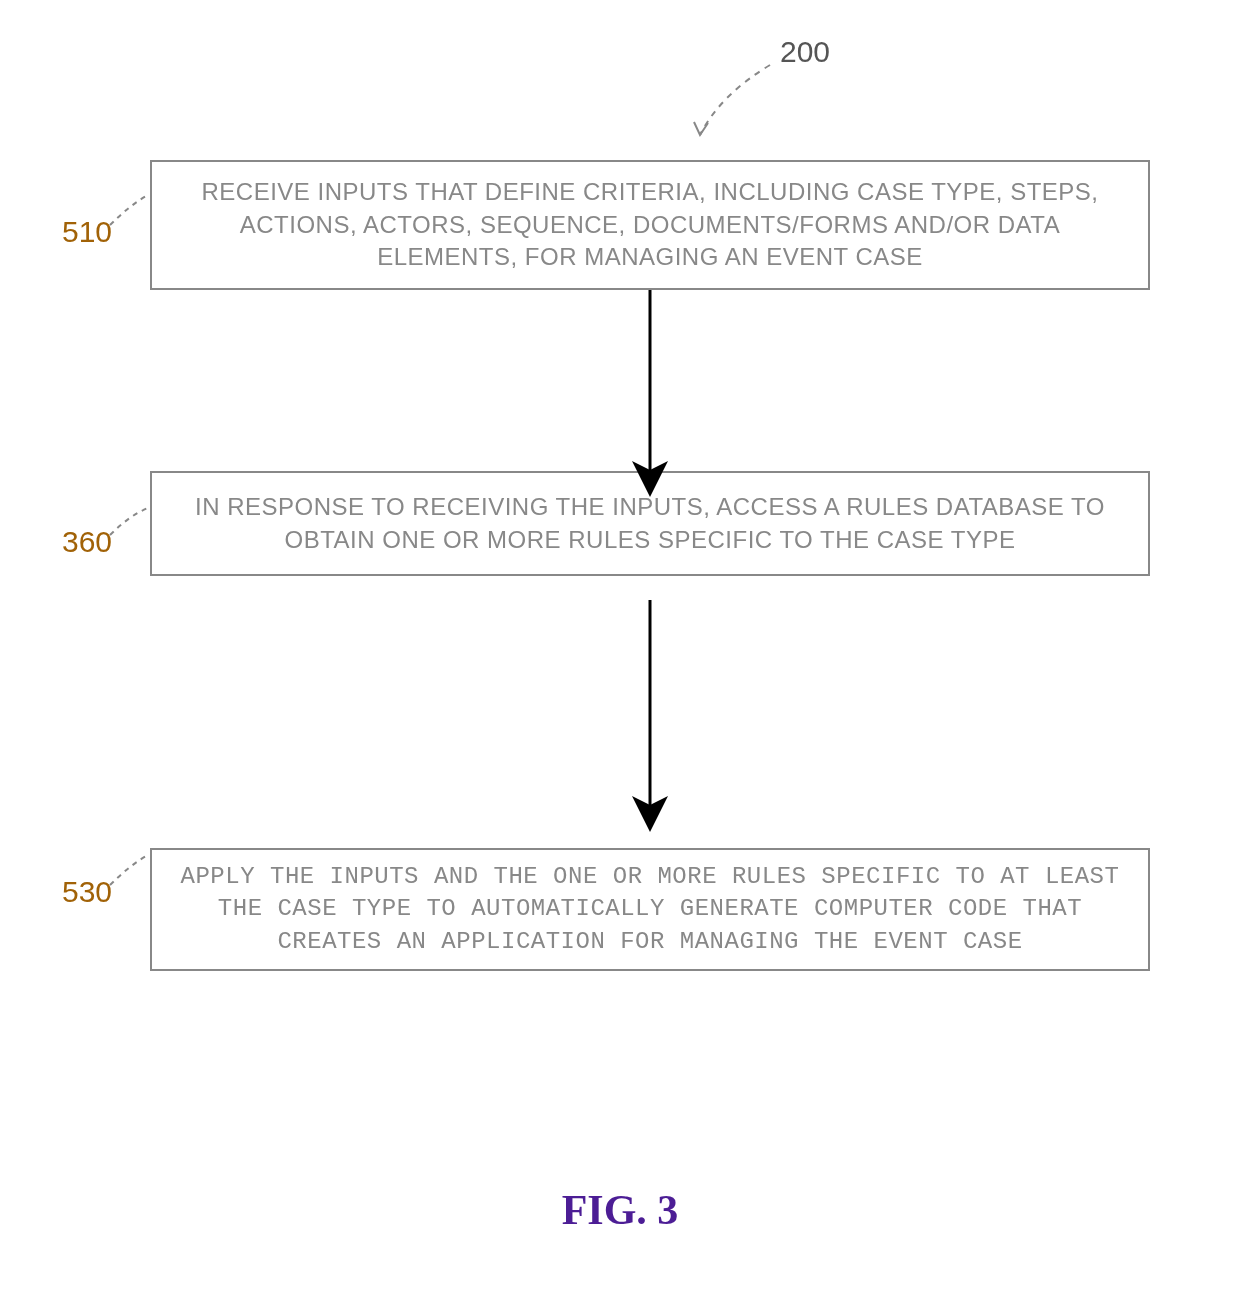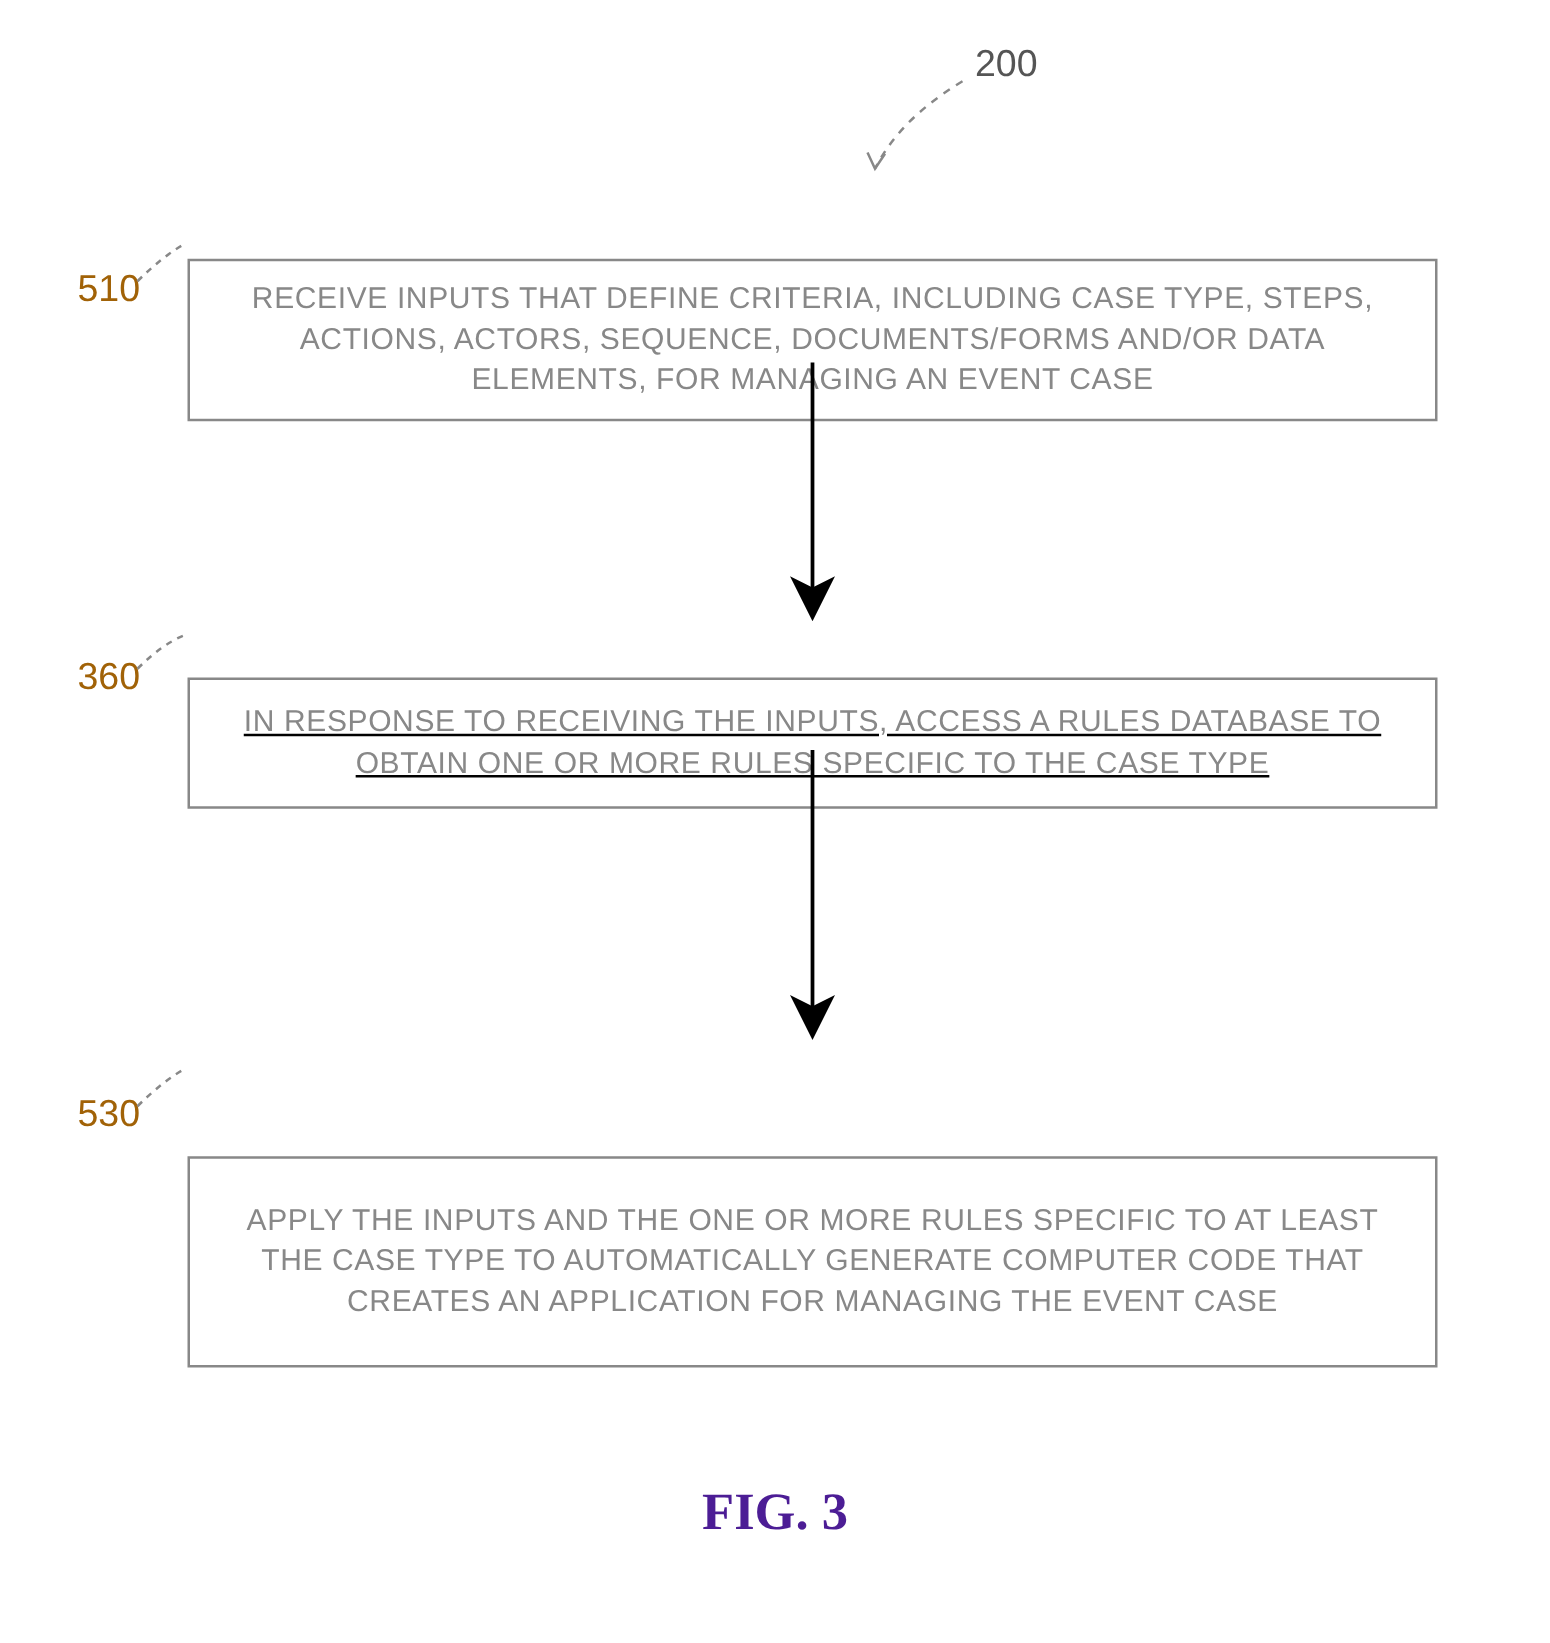--- a/index.html
+++ b/index.html
@@ -37,21 +37,20 @@
     }
     .box {
       position: absolute;
       border: 2px solid #888;
       background: #fff;
       text-align: center;
       display: flex;
       align-items: center;
       padding: 10px 20px;
       box-sizing: border-box;
-      margin-top: 47px;
     }
     .box-text {
       font-size: 24px;
       color: #888;
       line-height: 1.35;
       letter-spacing: 0.5px;
     }
     svg.overlay {
       position: absolute;
       left: 0;
@@ -64,26 +63,26 @@
 </head>
 <body>
 
 <div class="ref-500">200</div>
 
 <div class="box" style="left:150px; top:160px; width:1000px; height:130px;">
   <div class="box-text">RECEIVE INPUTS THAT DEFINE CRITERIA, INCLUDING CASE TYPE, STEPS, ACTIONS, ACTORS, SEQUENCE, DOCUMENTS/FORMS AND/OR DATA ELEMENTS, FOR MANAGING AN EVENT CASE</div>
 </div>
 <div class="ref-label" style="left:62px; top:215px;">510</div>
 
-<div class="box" style="left:150px; top:495px; width:1000px; height:105px;text-decoration:underline;">
+<div class="box" style="left:150px; top:471px; width:1000px; height:105px;">
   <div class="box-text">IN RESPONSE TO RECEIVING THE INPUTS, ACCESS A RULES DATABASE TO OBTAIN ONE OR MORE RULES SPECIFIC TO THE CASE TYPE</div>
 </div>
 <div class="ref-label" style="left:62px; top:525px;">360</div>
 
-<div class="box" style="left:150px; top:878px; width:1000px; height:169px;">
+<div class="box" style="left:150px; top:848px; width:1000px; height:123px;font-family:Liberation Mono, monospace;">
   <div class="box-text">APPLY THE INPUTS AND THE ONE OR MORE RULES SPECIFIC TO AT LEAST THE CASE TYPE TO AUTOMATICALLY GENERATE COMPUTER CODE THAT CREATES AN APPLICATION FOR MANAGING THE EVENT CASE</div>
 </div>
 <div class="ref-label" style="left:62px; top:875px;">530</div>
 
 <div class="figure-label">FIG. 3</div>
 
 <svg class="overlay">
   <defs>
     <marker id="arrowhead" markerWidth="12" markerHeight="12" refX="9" refY="6" orient="auto">
       <path d="M0,0 L12,6 L0,12 L3,6 Z" fill="#000"></path>

